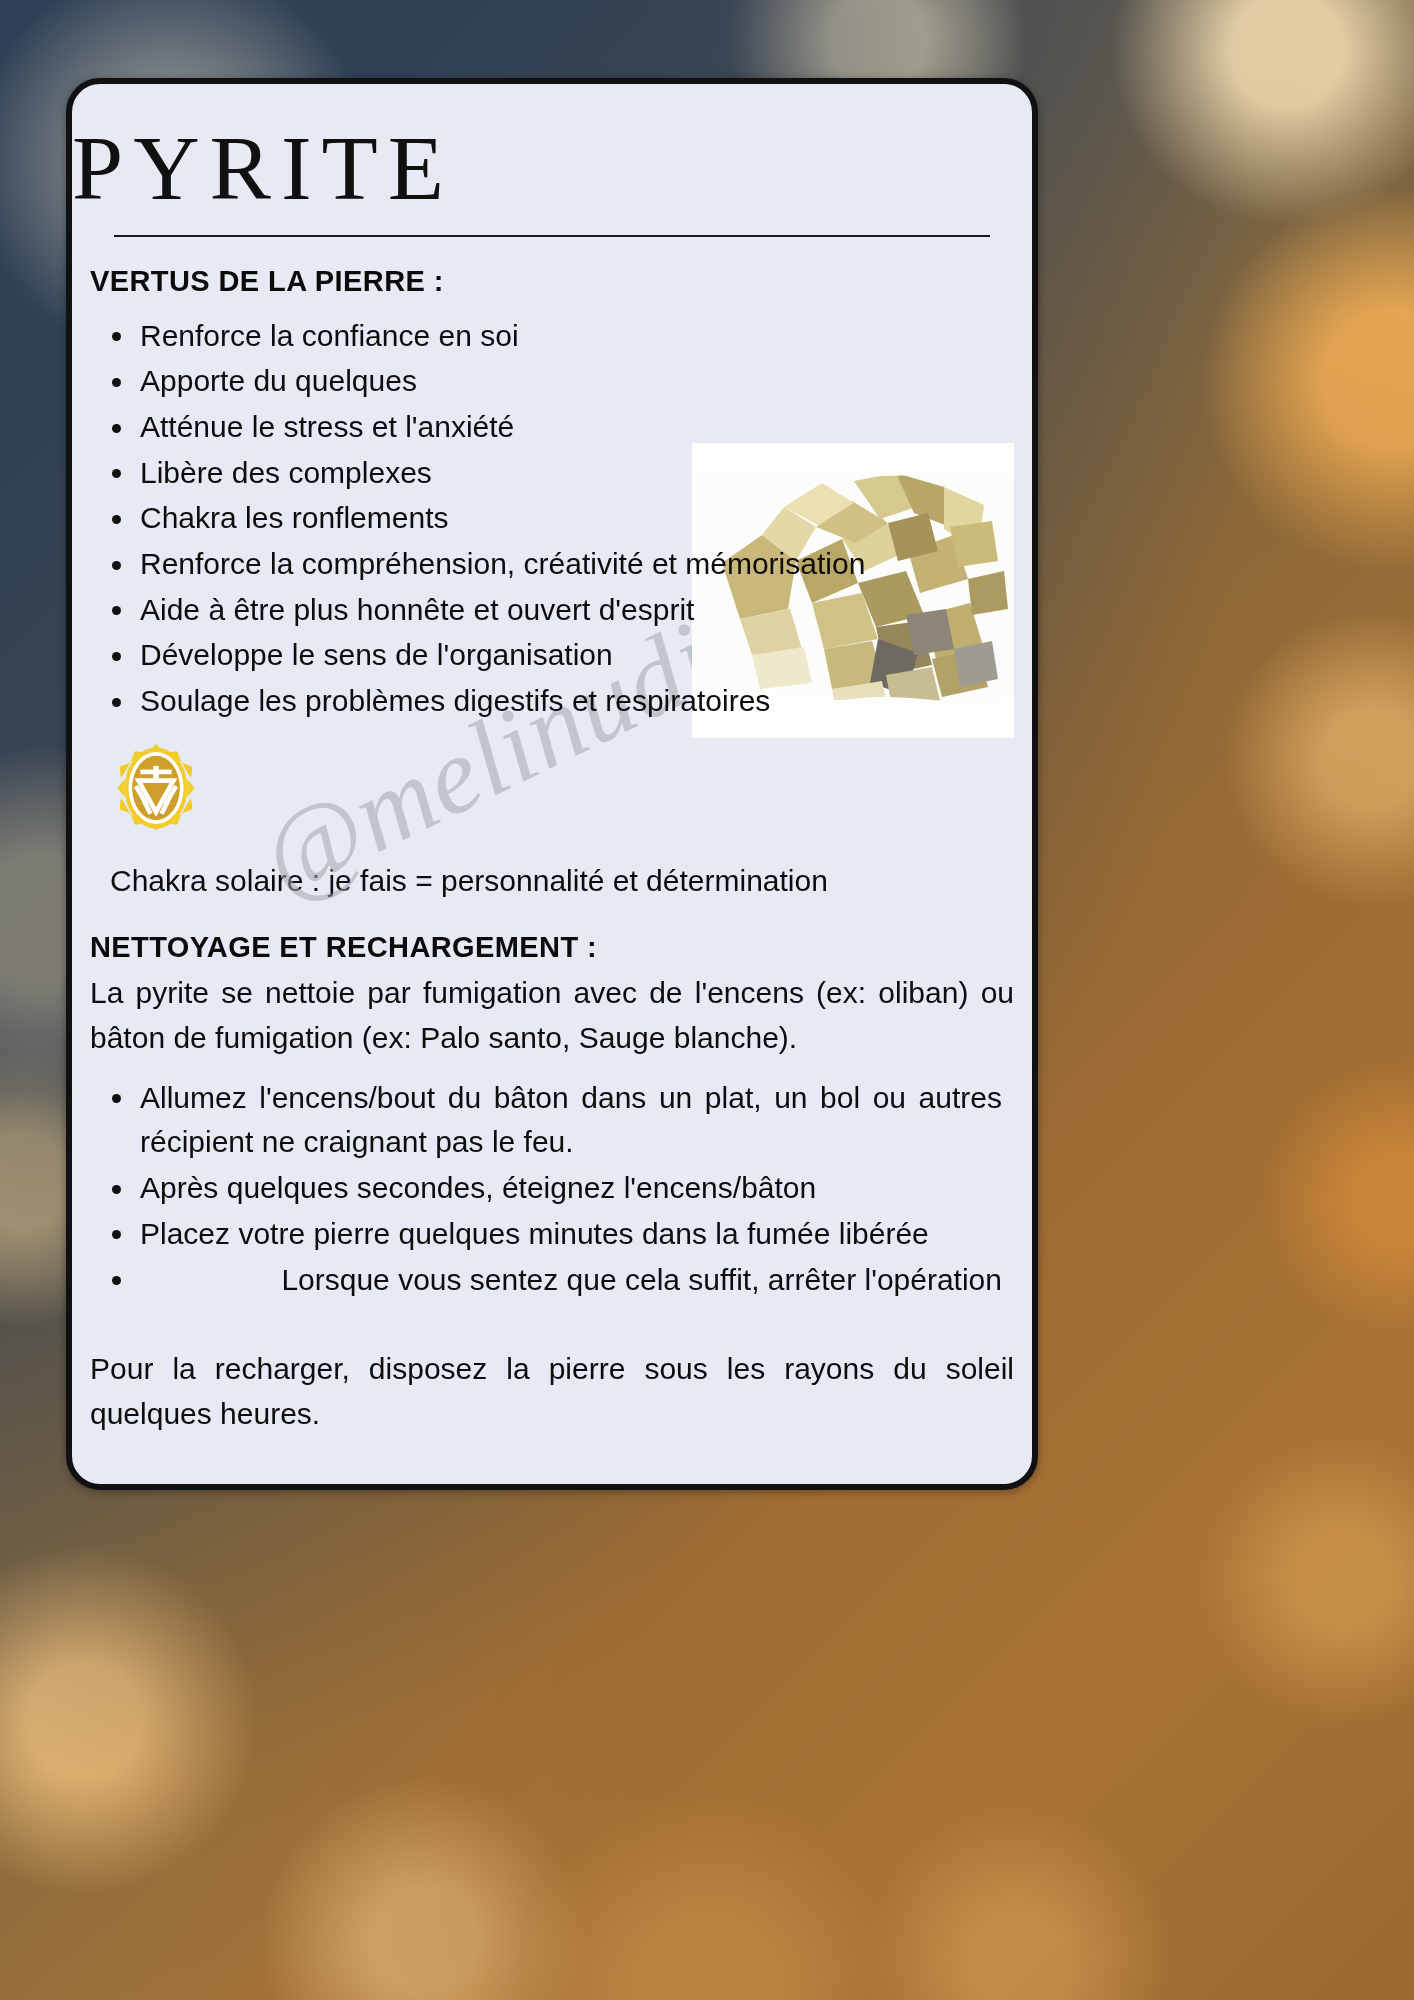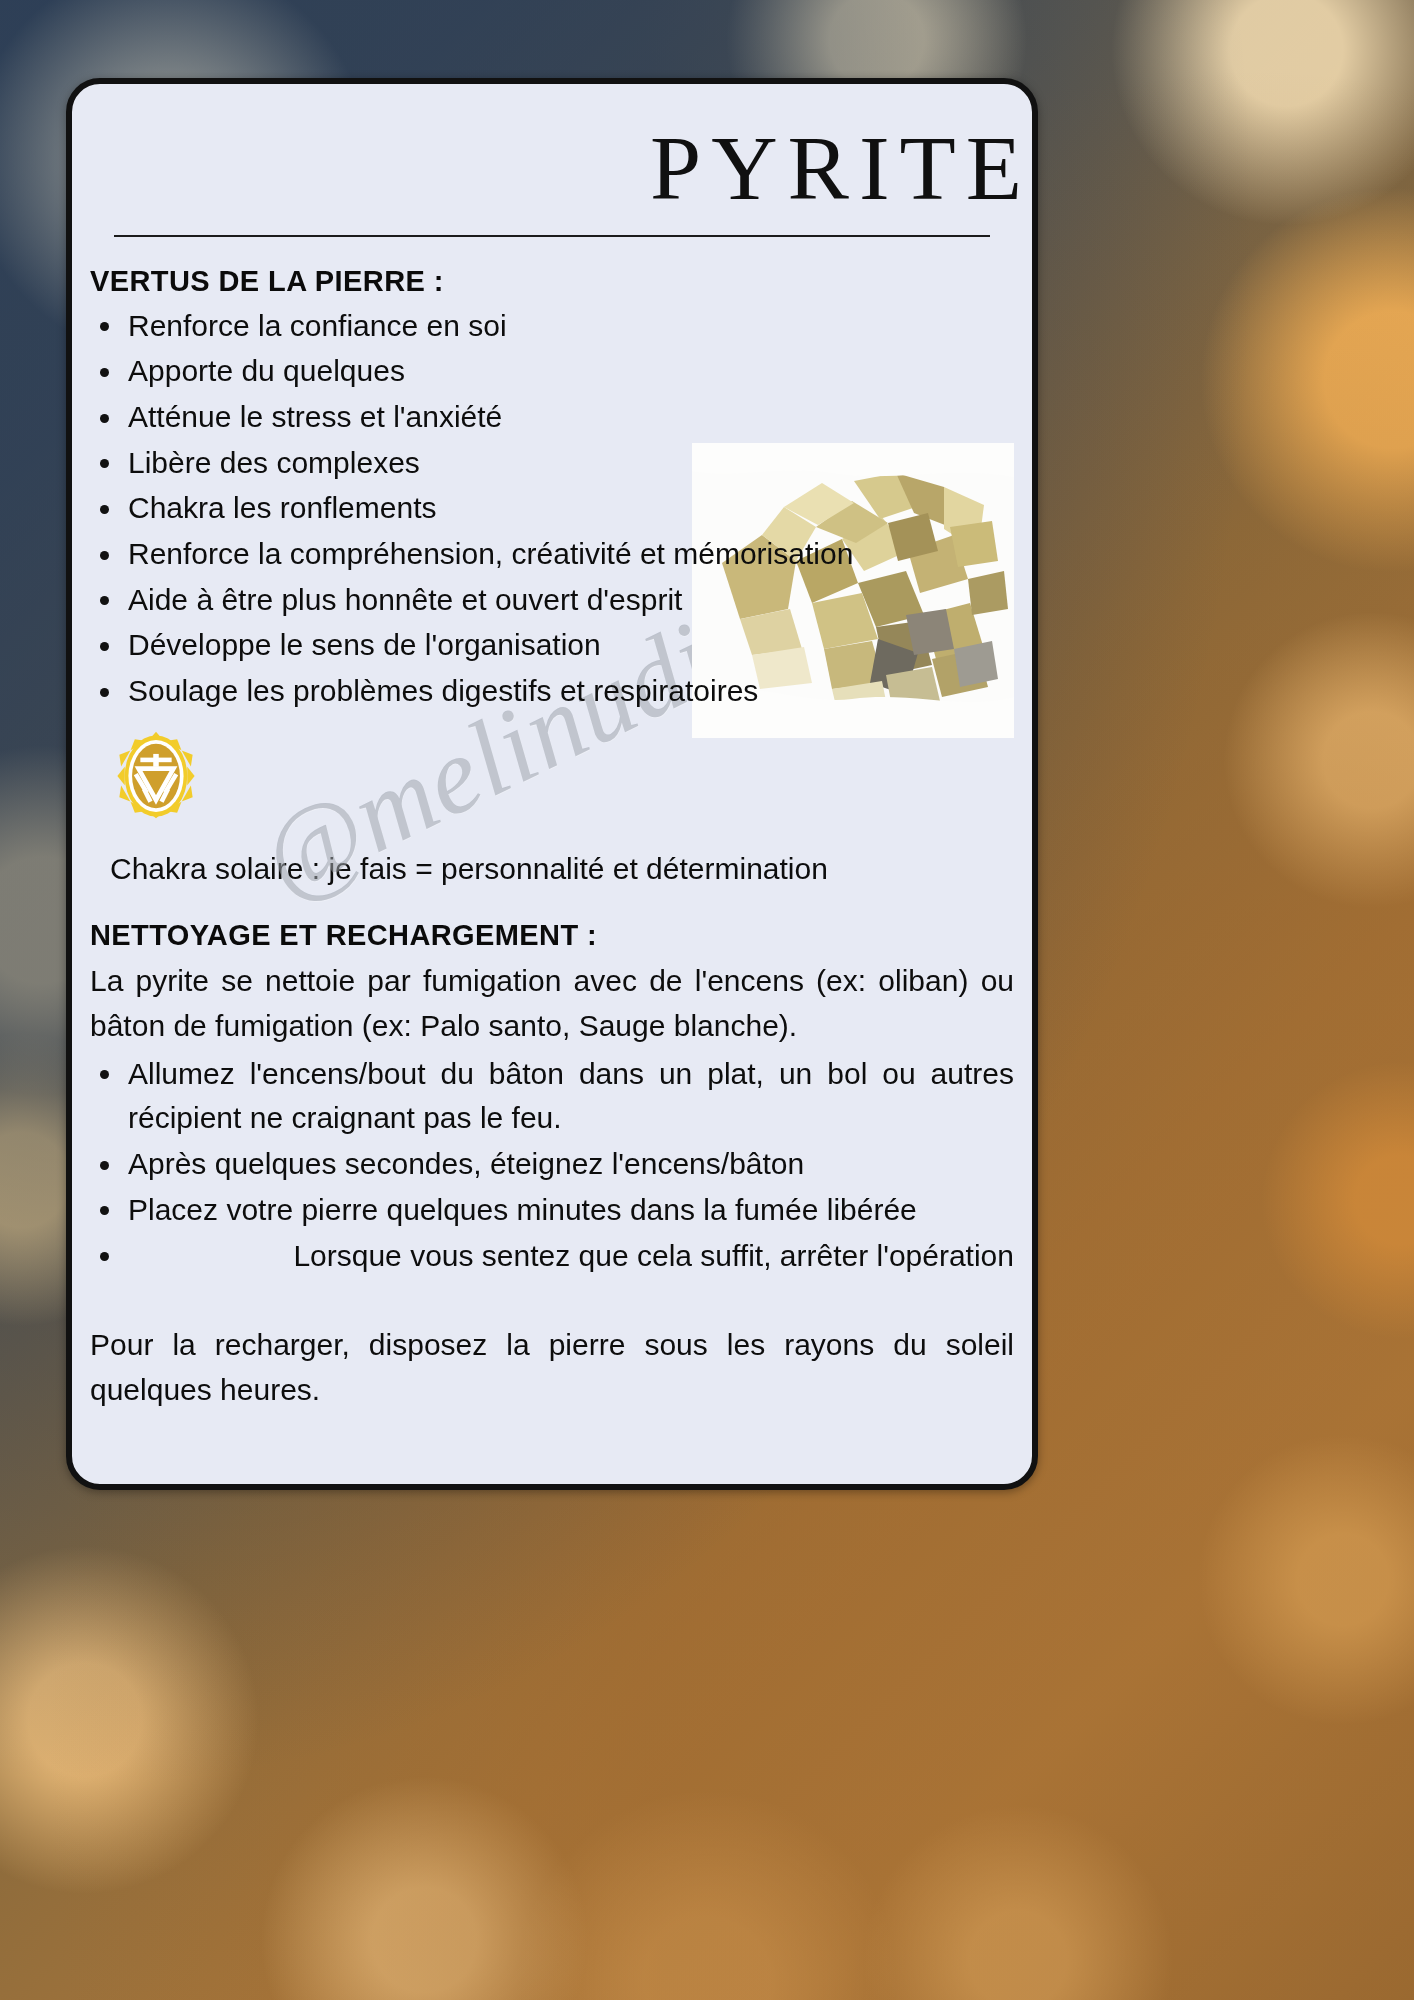--- a/index.html
+++ b/index.html
@@ -49,37 +49,37 @@
     position:absolute;left:170px;top:690px;
     font-family:"Liberation Serif", serif;
     font-size:108px;font-style:italic;color:rgba(120,128,140,.38);
     transform:rotate(-26deg);transform-origin:left top;
     white-space:nowrap;pointer-events:none;letter-spacing:1px;
     text-shadow:0 1px 0 rgba(255,255,255,.25);
   }
 
   
   #title{
-    text-align:right;font-family:"Liberation Serif", serif;
+    text-align:left;font-family:"Liberation Serif", serif;
     font-size:92px;font-weight:400;letter-spacing:10px;
     color:#101010;margin:36px 0 0 0;line-height:1.05;
   }
   #title-rule{
     height:2px;background:#1b1b1b;margin:18px 42px 0 42px;
   }
 
   
   .heading{
     font-weight:bold;font-size:29px;letter-spacing:.4px;color:#0b0b0b;
     margin:28px 0 6px 18px;
   }
 
   
   ul.bullets{
-    list-style:none;margin:4px;padding:0 14px 0 16px;
+    list-style:none;margin:16px;padding:0 14px 0 16px;
   }
   ul.bullets li{
     position:relative;padding-left:36px;
     font-size:30px;line-height:1.49;color:#0d0d0d;
     margin:0 0 1px 0;
   }
   ul.bullets li::before{
     content:"";position:absolute;left:8px;top:.62em;
     width:9px;height:9px;border-radius:50%;background:#111;
   }

